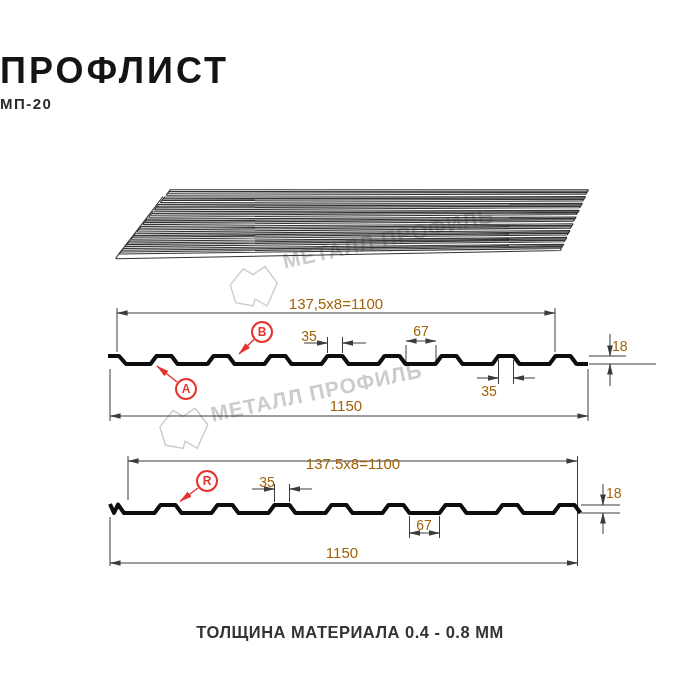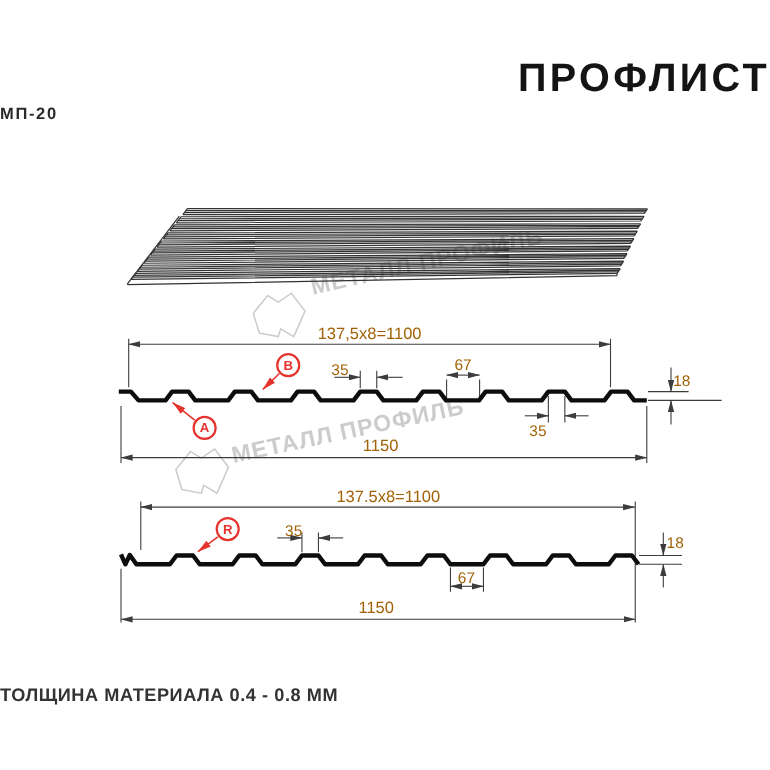--- a/index.html
+++ b/index.html
@@ -1,25 +1,25 @@
 <!DOCTYPE html>
 <html><head>
 <meta charset="utf-8">
 <style>
   html,body{margin:0;padding:0;background:#fff;}
   #stage{position:relative;width:700px;height:700px;background:#ffffff;overflow:hidden;
          font-family:"Liberation Sans",sans-serif;}
   .abs{position:absolute;}
   
-  #title{left:0;top:50px;width:700px;text-align:right;font-size:36px;font-weight:800;
+  #title{left:0;top:50px;width:700px;text-align:left;font-size:36px;font-weight:800;
          letter-spacing:3px;color:#141414;}
   #subtitle{left:0;top:95px;width:700px;font-size:15px;font-weight:600;
          letter-spacing:1.5px;color:#2b2b2b;}
   
-  #footer{left:0;top:623px;width:700px;font-size:16.5px;font-weight:600;
+  #footer{left:0;top:623px;width:700px;text-align:center;font-size:16.5px;font-weight:600;
          letter-spacing:.5px;color:#333;}
   
   .wm-text{font-size:21px;font-weight:700;letter-spacing:1px;color:#cccccc;white-space:nowrap;}
   #wm1-text{left:283px;top:250px;transform:rotate(-12.5deg);transform-origin:0 50%;}
   #wm2-text{left:211px;top:403px;transform:rotate(-12deg);transform-origin:0 50%;}
   .wm-logo{stroke:#cccccc;stroke-width:2.6;fill:none;stroke-linejoin:miter;}
   
   #art{left:0;top:0;}
   #bands path, .sheetline{fill:none;stroke:#333;stroke-width:1.1px;}
   .profile{fill:none;stroke:#0d0d0d;stroke-width:4px;stroke-linejoin:round;}
@@ -136,21 +136,21 @@
 
   <div class="abs dim big" style="left:236px;top:296px;width:200px">137,5x8=1100</div>
   <div class="abs dim" style="left:294px;top:329px;width:30px">35</div>
   <div class="abs dim" style="left:406px;top:324px;width:30px">67</div>
   <div class="abs dim" style="left:612px;top:339px;width:22px;text-align:left">18</div>
   <div class="abs dim" style="left:474px;top:384px;width:30px">35</div>
   <div class="abs dim big" style="left:296px;top:398px;width:100px">1150</div>
   <div class="abs marker" style="left:175px;top:378px">А</div>
   <div class="abs marker" style="left:251px;top:321px">В</div>
 
-  <div class="abs dim big" style="left:253px;top:444px;width:200px">137.5x8=1100</div>
+  <div class="abs dim big" style="left:253px;top:456px;width:200px">137.5x8=1100</div>
   <div class="abs dim" style="left:252px;top:475px;width:30px">35</div>
   <div class="abs dim" style="left:409px;top:518px;width:30px">67</div>
   <div class="abs dim" style="left:606px;top:486px;width:22px;text-align:left">18</div>
   <div class="abs dim big" style="left:292px;top:545px;width:100px">1150</div>
   <div class="abs marker" style="left:196px;top:470px">R</div>
 
   <div class="abs" id="footer">ТОЛЩИНА МАТЕРИАЛА 0.4 - 0.8 ММ</div>
 </div>
 
 </body></html>

